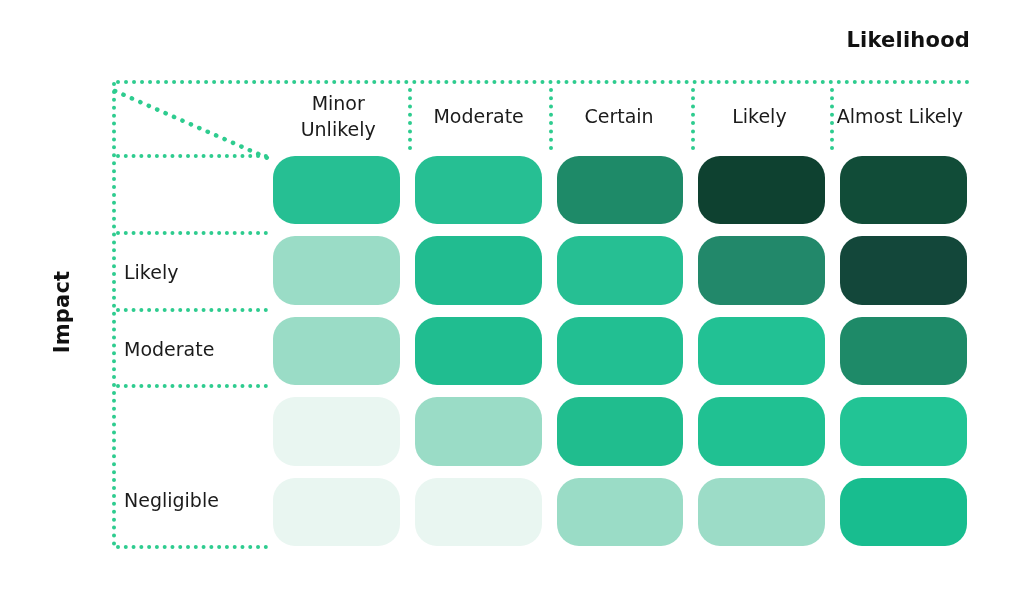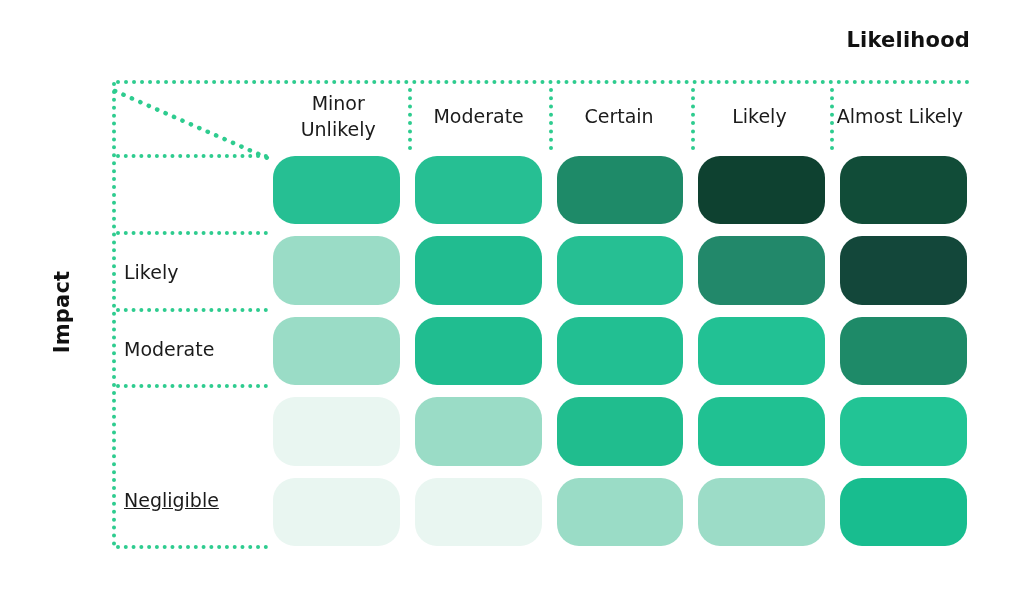--- a/index.html
+++ b/index.html
@@ -125,21 +125,21 @@
     height: 77px;
     display: flex;
     align-items: center;
     font-size: 19px;
     color: #1b1b1b;
   }
   .row-label.r0 { top: 0px; }
   .row-label.r1 { top: 77px; }
   .row-label.r2 { top: 154px; }
   .row-label.r3 { top: 228px; }
-  .row-label.r4 { top: 305px; text-decoration: underline; }
+  .row-label.r4 { top: 305px; }
 
   
   #cells {
     position: absolute;
     left: 161px;
     top: 76px;
     width: 694px;
     height: 390px;
     display: grid;
     grid-template-columns: repeat(5, 1fr);

